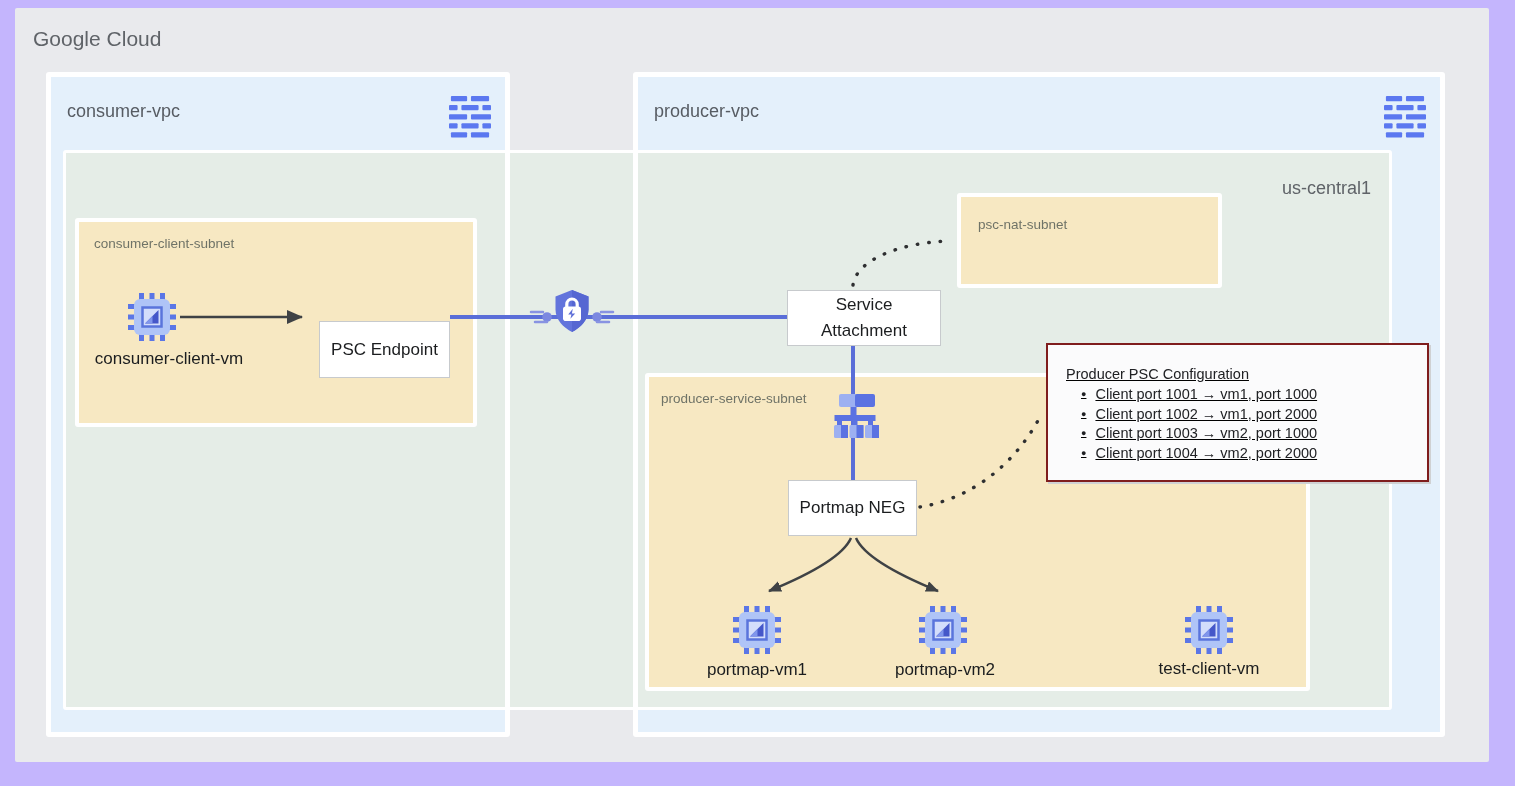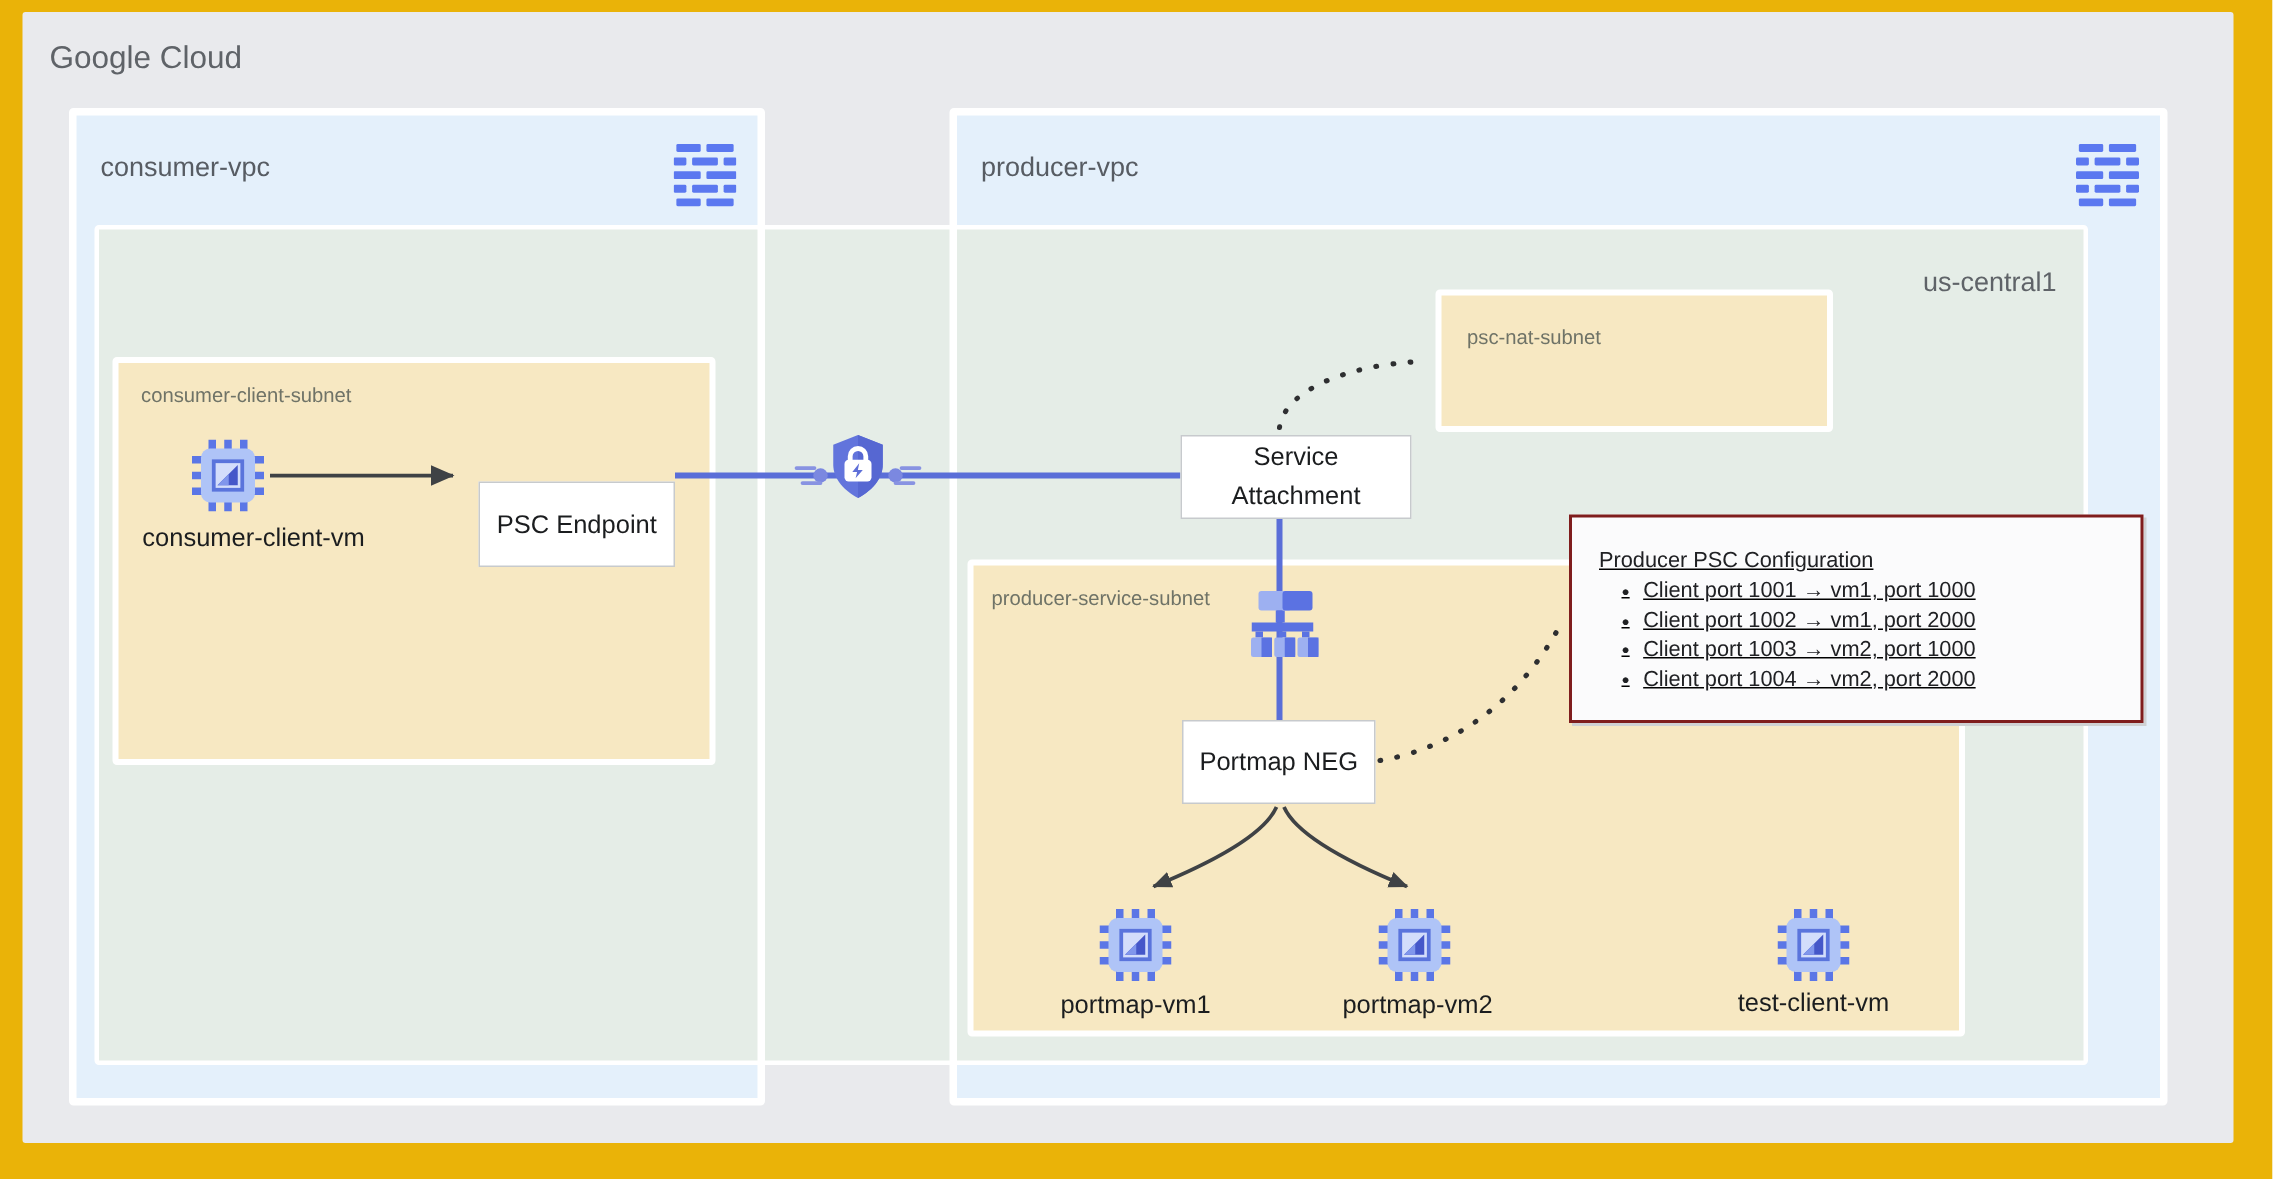--- a/index.html
+++ b/index.html
@@ -1,18 +1,18 @@
 <!DOCTYPE html>
 <html><head>
 <meta charset="utf-8">
 <style>
   * { box-sizing: border-box; margin: 0; padding: 0; }
   html,body { background:#fff; }
   body { font-family: "Liberation Sans", "DejaVu Sans", sans-serif; }
-  .canvas { position:relative; width:1515px; height:786px; background:#eab308; overflow:hidden; }
+  .canvas { position:relative; width:1515px; height:786px; background:#c4b5fd; overflow:hidden; }
 
   
   .gcp-box { position:absolute; left:15px; top:8px; width:1474px; height:754px;
              background:#E9EAED; border-radius:2px; z-index:0; }
   .gcp-title { position:absolute; left:33px; top:27px; font-size:21px; color:#5F6368; z-index:8; }
 
   .vpc { position:absolute; top:72px; height:665px; background:#E4F0FB;
          border:5px solid #ffffff; border-radius:3px; z-index:1; }
   .vpc.consumer { left:46px;  width:464px; }
   .vpc.producer { left:633px; width:812px; }
@@ -22,21 +22,21 @@
   .region { position:absolute; left:63px; top:150px; width:1329px; height:560px;
             background:#E5EDE7; border:3px solid #ffffff; border-radius:3px; z-index:2; }
   .region-title { position:absolute; right:18px; top:25px; font-size:18px; color:#5F6368; }
 
   .strip { position:absolute; top:150px; height:560px; width:5px; background:#ffffff; z-index:3; }
   .strip.consumer-right { left:505px; }
   .strip.producer-left  { left:633px; }
 
   .subnet { position:absolute; background:#F7E8C2; border:4px solid #ffffff;
             border-radius:3px; z-index:4; }
-  .subnet.consumer-client  { left:75px;  top:238px; width:402px; height:272px; }
+  .subnet.consumer-client  { left:75px;  top:218px; width:402px; height:209px; }
   .subnet.psc-nat          { left:957px; top:193px; width:265px; height:95px;  }
   .subnet.producer-service { left:645px; top:373px; width:665px; height:318px; }
   .subnet-label { position:absolute; font-size:13.5px; color:#6F7367; white-space:nowrap; }
   .subnet.consumer-client  .subnet-label { left:15px; top:14px; }
   .subnet.psc-nat          .subnet-label { left:17px; top:20px; }
   .subnet.producer-service .subnet-label { left:12px; top:14px; }
 
   
   .overlay { position:absolute; left:0; top:0; z-index:5; pointer-events:none; }
 

